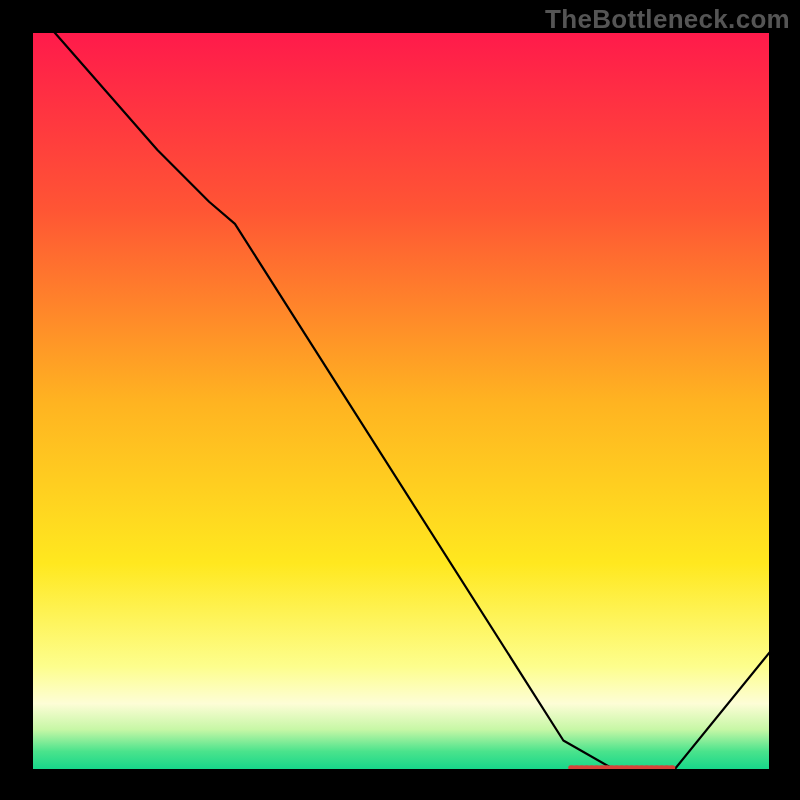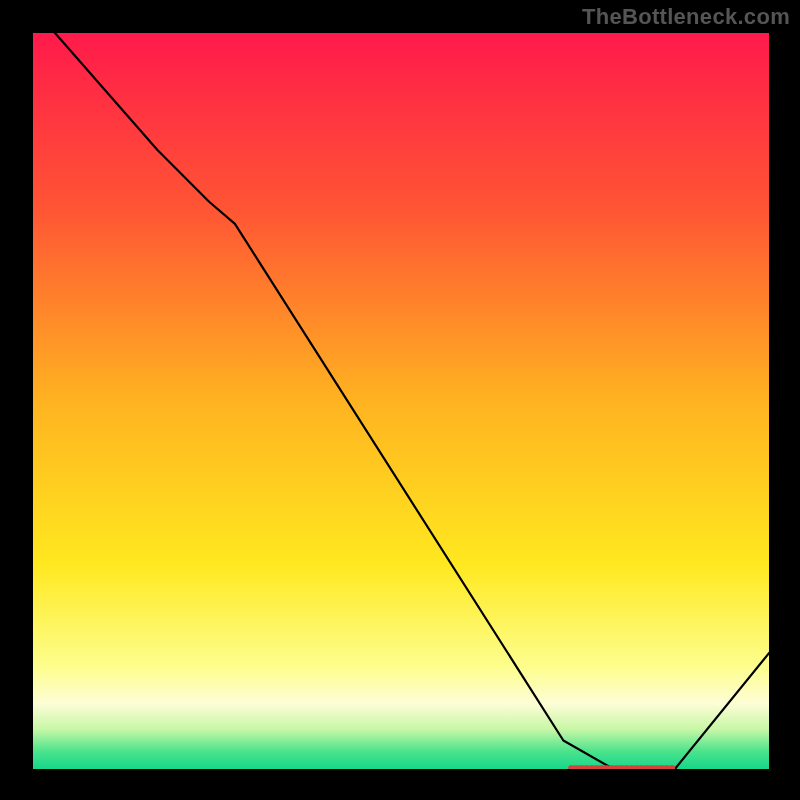--- a/index.html
+++ b/index.html
@@ -15,21 +15,21 @@
     position: relative;
     width: 800px;
     height: 800px;
     background: #000;
   }
   .watermark {
     position: absolute;
     top: 4px;
     right: 10px;
     color: #555;
-    font-size: 22px;
+    font-size: 26px;
     font-weight: bold;
     letter-spacing: 0.3px;
     user-select: none;
   }
   svg {
     position: absolute;
     top: 0;
     left: 0;
   }
 </style>

